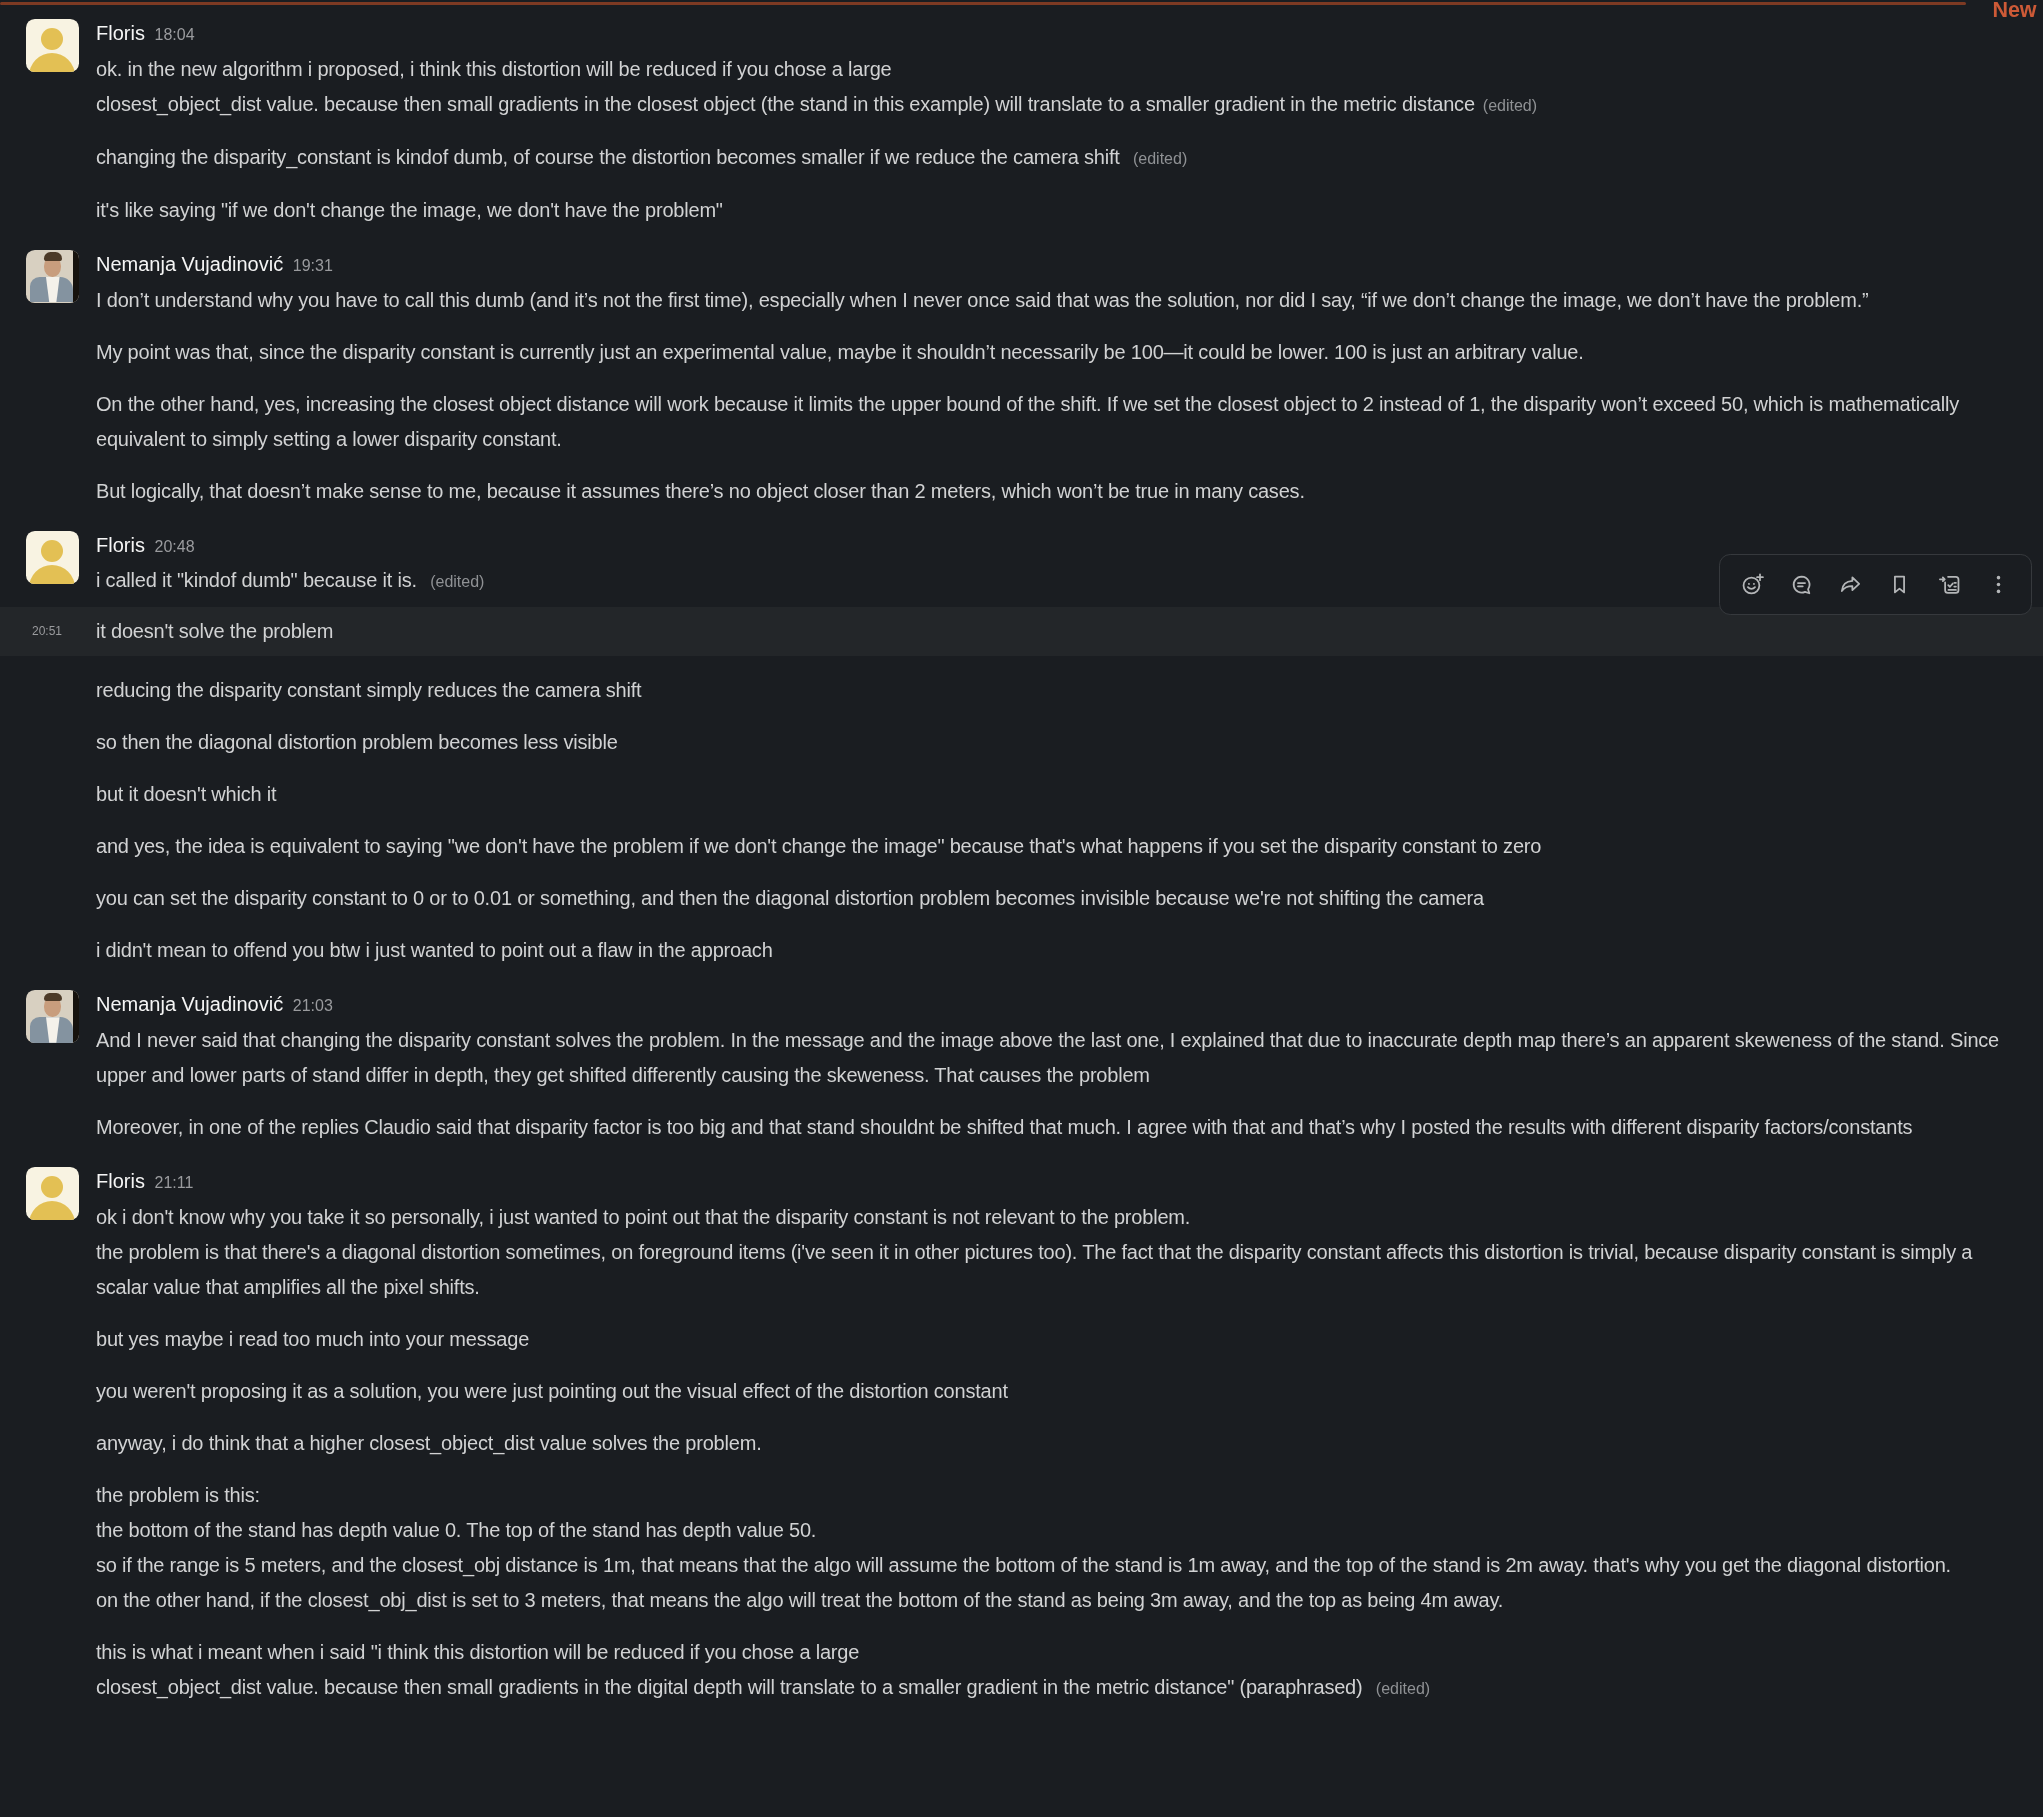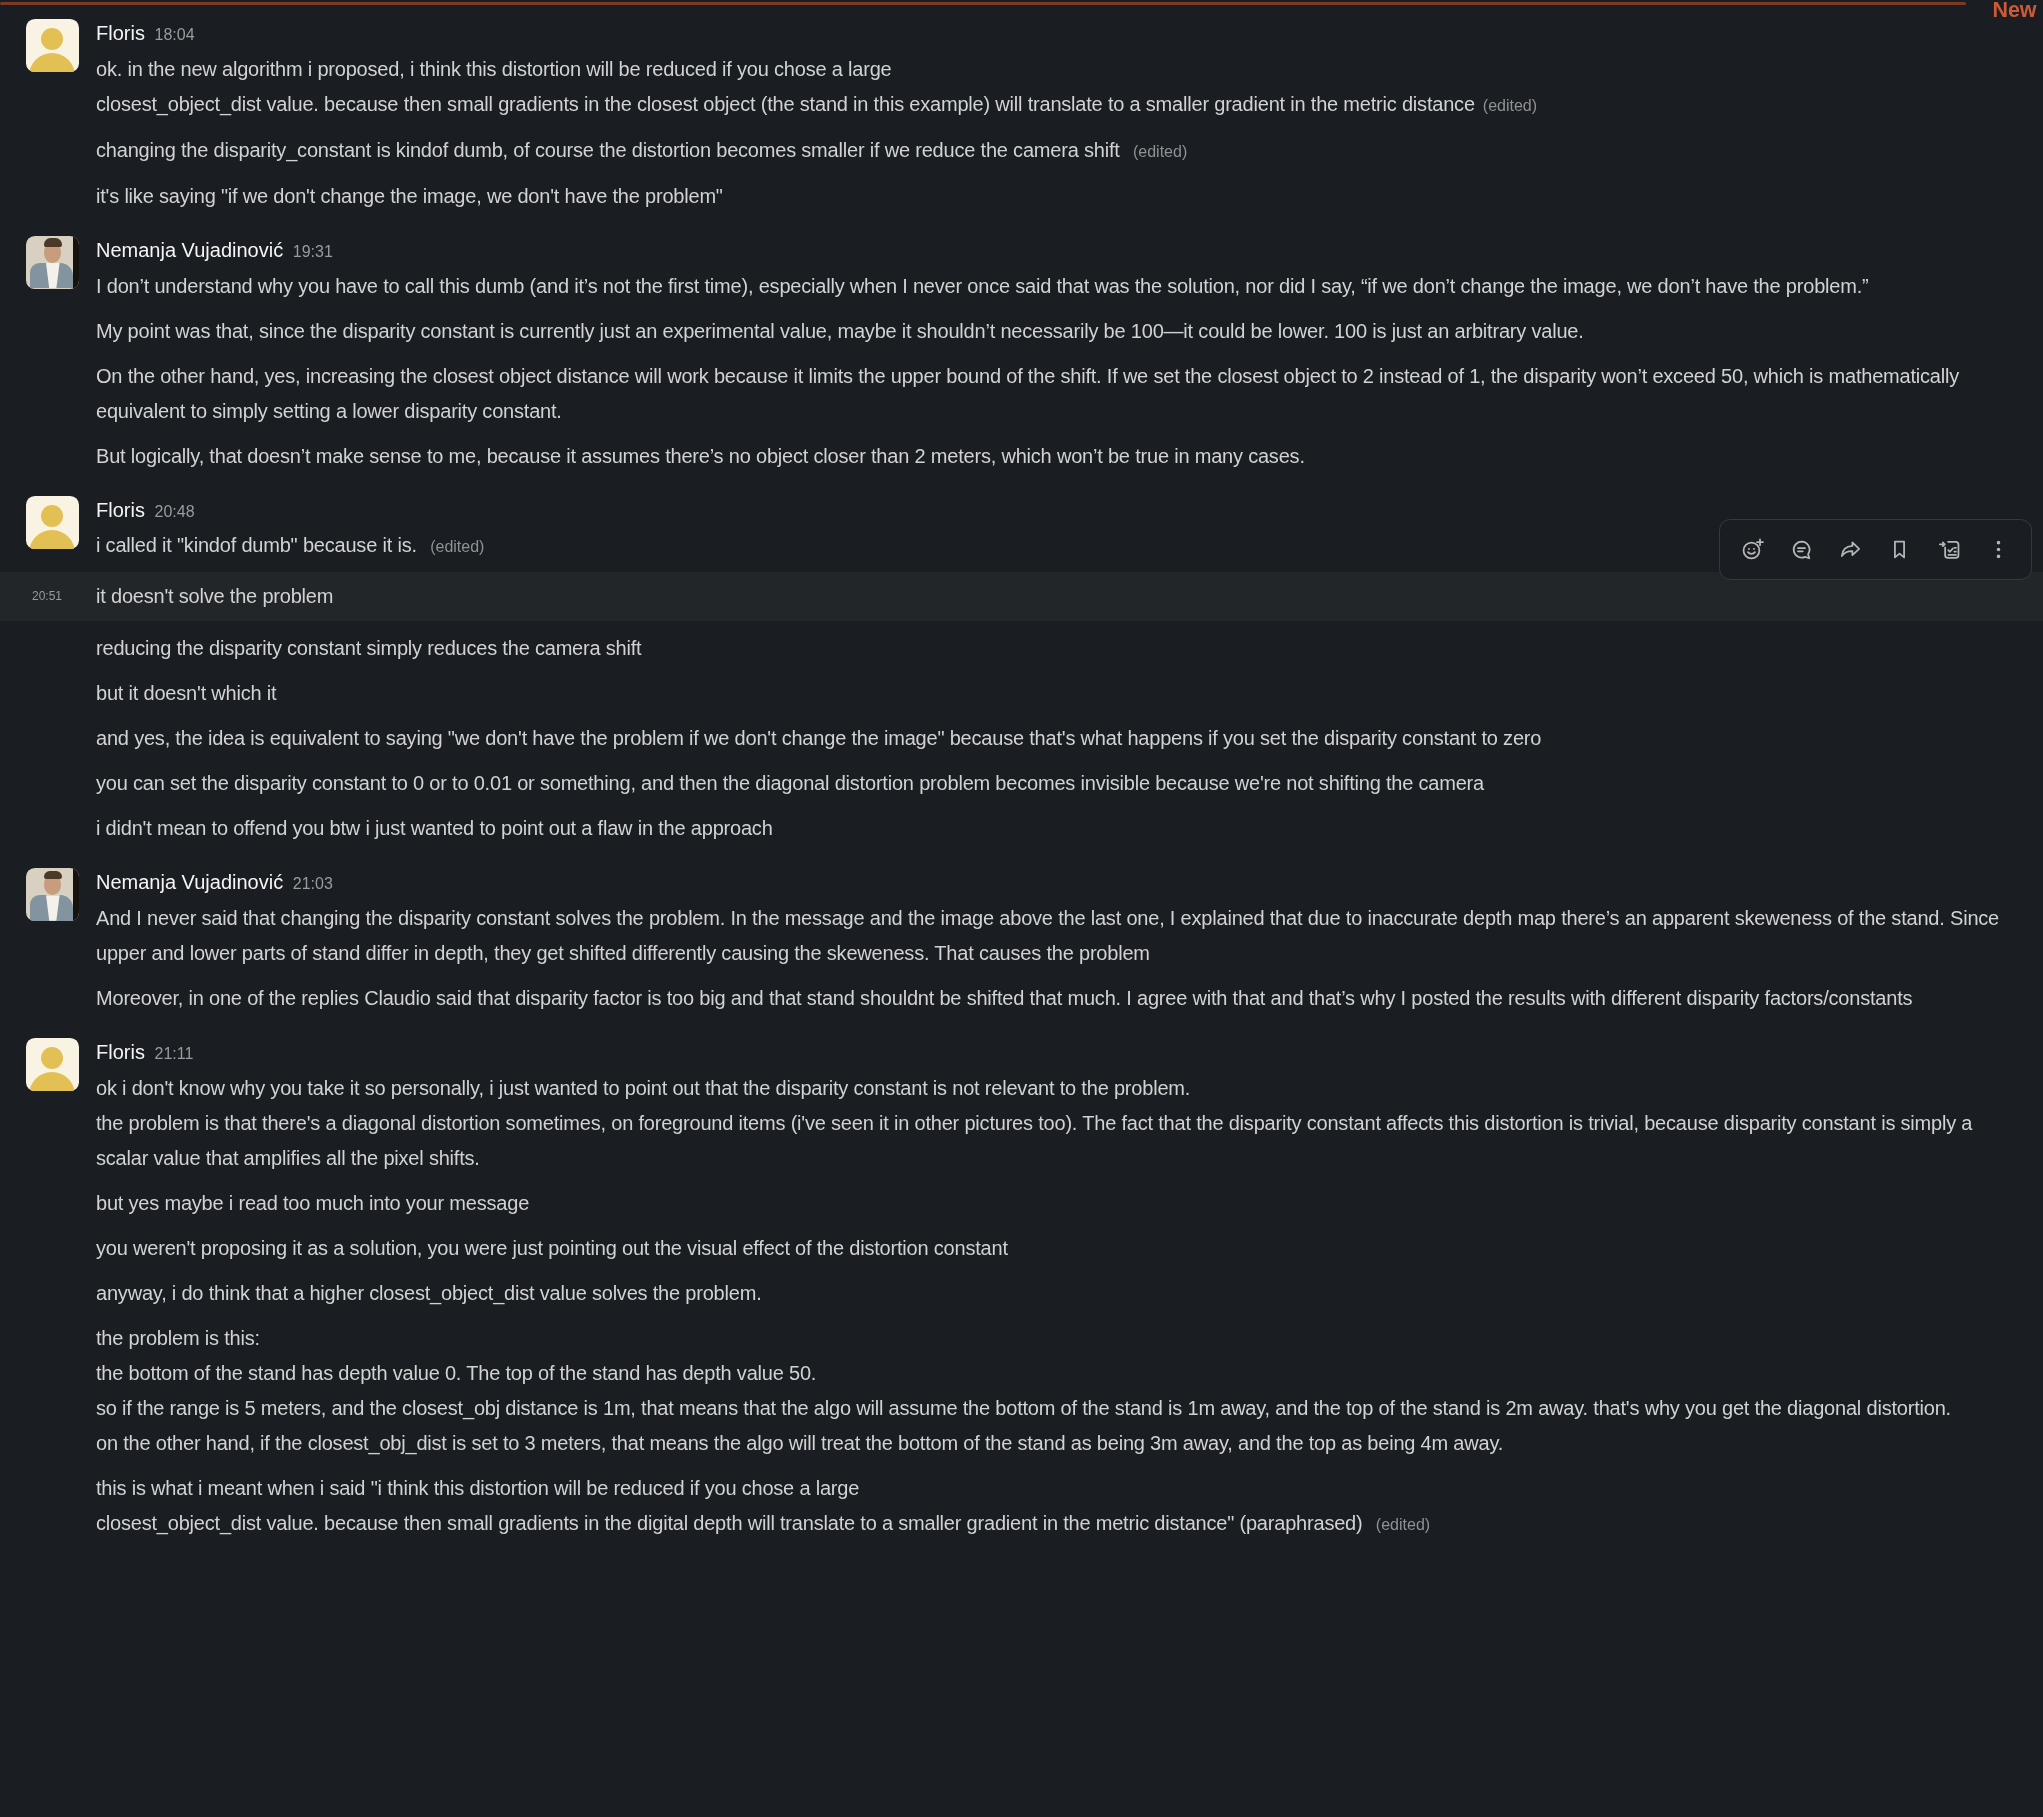--- a/index.html
+++ b/index.html
@@ -19,21 +19,21 @@
   .av-body{position:absolute;left:3.2px;top:34px;width:46px;height:30px;border-radius:23px 23px 0 0;background:#e3c054}
   .avatar.photo{background:#d8d0c1}
   .ph-strip{position:absolute;right:0;top:0;width:6.4px;height:100%;background:#16120d}
   .ph-blazer{position:absolute;left:4px;top:27px;width:43px;height:25.5px;background:#8493a0;border-radius:9.6px 12.8px 0 0}
   .ph-shirt{position:absolute;left:20px;top:27px;width:13.6px;height:25.5px;background:#f4f1ea;clip-path:polygon(0 0,100% 0,76% 100%,24% 100%)}
   .ph-head{position:absolute;left:18.4px;top:5.6px;width:17px;height:21px;border-radius:48%;background:#c89d7d}
   .ph-hair{position:absolute;left:17.6px;top:2.4px;width:18.4px;height:8.8px;border-radius:8px 8px 3.2px 3.2px;background:#4c3a28}
   .header{padding-left:96px;line-height:35px;height:35px;white-space:nowrap}
   .author{font-weight:400;font-size:20px;color:#f5f5f5;margin-right:9.6px}
   .time{font-size:16px;color:#9a9b9e}
-  .msg{position:relative;padding:0 22.3px 0 96px;margin-top:10px;font-size:20px;line-height:35px;letter-spacing:-0.2px}
+  .msg{position:relative;padding:0 22.3px 0 96px;margin-top:17px;font-size:20px;line-height:35px;letter-spacing:-0.2px}
   .header + .msg{margin-top:0.8px}
   .msg .line{min-height:35px}
   .msg.hovered{background:#232629;padding-top:7.2px;padding-bottom:7.2px;margin-top:7.2px}
   .edited{font-size:16px;color:#8f9194;margin-left:8px;letter-spacing:0}
   .gutter{position:absolute;left:32px;top:0;height:100%;display:flex;align-items:center;font-size:12px;color:#9a9b9e;letter-spacing:0}
   #hover-toolbar{position:absolute;top:-53px;right:11.2px;display:flex;gap:3.2px;align-items:center;
     background:#1a1d21;border:1.2px solid #36393d;border-radius:11.2px;padding:7.2px 9.6px;z-index:10}
   .tb-btn{width:46px;height:45px;display:flex;align-items:center;justify-content:center;
     background:none;border:none;border-radius:7.2px;color:#b4b6b8;cursor:pointer;padding:0}
   .tb-btn svg{width:25px;height:25px;display:block}
@@ -148,20 +148,23 @@
                 <circle cx="12" cy="18.6" r="1.7"></circle>
               </svg>
             </span>
           </button>
         </div>
       </div>
       <div class="msg">
         <div class="line"><span>reducing the disparity constant simply reduces the camera shift</span></div>
       </div>
       <div class="msg">
+        <div class="line"><span>so then the diagonal distortion problem becomes less visible</span></div>
+      </div>
+      <div class="msg">
         <div class="line"><span>but it doesn't which it</span></div>
       </div>
       <div class="msg">
         <div class="line"><span>and yes, the idea is equivalent to saying "we don't have the problem if we don't change the image" because that's what happens if you set the disparity constant to zero</span></div>
       </div>
       <div class="msg">
         <div class="line"><span>you can set the disparity constant to 0 or to 0.01 or something, and then the diagonal distortion problem becomes invisible because we're not shifting the camera</span></div>
       </div>
       <div class="msg">
         <div class="line"><span>i didn't mean to offend you btw i just wanted to point out a flaw in the approach</span></div>

